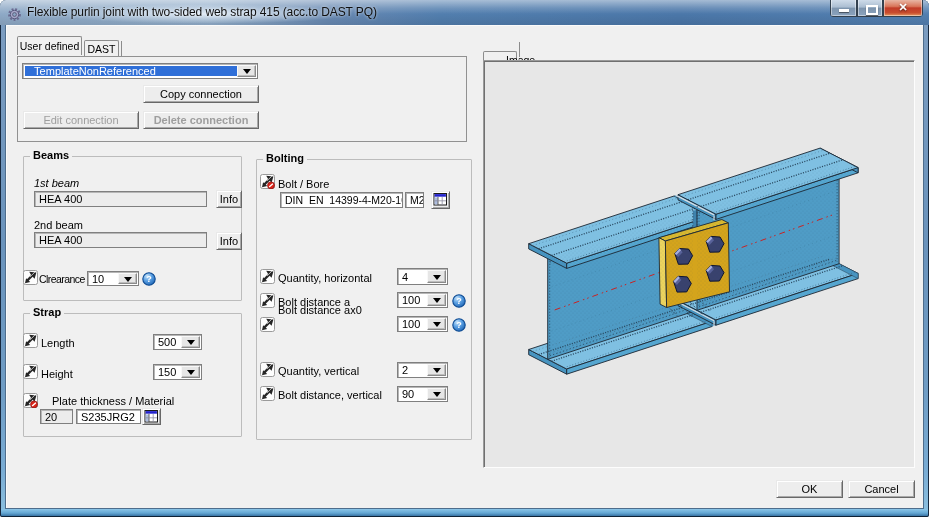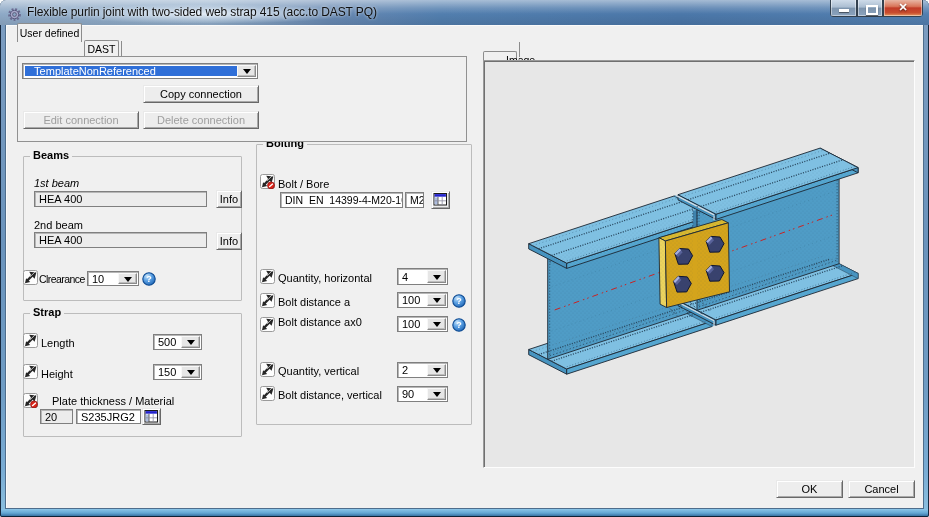--- a/index.html
+++ b/index.html
@@ -71,33 +71,33 @@
    <div class="cap" id="bmax">
         <div class="inner"></div>
         <div class="glyph"></div>
       </div>
    <div class="cap" id="bclose">
         <div class="inner"></div>
         <div class="glyph">✕</div>
       </div>
  </div>
 
- <div class="tab" style="left:17px;top:23px;width:65px;height:19px;line-height:18px;z-index:3;">User defined</div>
+ <div class="tab" style="left:17px;top:36px;width:65px;height:19px;line-height:18px;z-index:3;">User defined</div>
  <div class="tab" style="left:84px;top:40px;width:35px;height:17px;line-height:16px;z-index:1;background:#f0f0f0;">DAST</div>
  <div style="position:absolute;left:121px;top:41px;width:1px;height:15px;background:#8c8c8c;"></div>
  <div class="pane" style="left:17px;top:56px;width:450px;height:86px;z-index:2;"></div>
 
  <div class="combo" style="left:22px;top:63px;width:236px;height:16px;z-index:4;">
    <div style="position:absolute;left:2px;top:2px;bottom:2px;right:20px;background:#2f6fd8;"></div>
    <div class="val" style="color:#fff;left:5px;">_TemplateNonReferenced</div>
    <div class="db"></div>
  </div>
  <div class="btn" style="left:143px;top:85px;width:116px;height:18px;line-height:17px;z-index:4;">Copy connection</div>
  <div class="btn dis" style="left:23px;top:111px;width:116px;height:18px;line-height:17px;z-index:4;">Edit connection</div>
- <div class="btn dis" style="left:143px;top:111px;width:116px;height:18px;line-height:17px;z-index:4;">Delete connection</div>
+ <div class="btn dis" style="left:143px;top:111px;width:116px;height:18px;line-height:17px;z-index:4;font-weight:bold;">Delete connection</div>
 
  <div class="grp" style="left:23px;top:156px;width:219px;height:145px;">
       <b>Beams</b>
     </div>
  <div class="lbl" style="left:34px;top:177px;font-style:italic;">1st beam</div>
  <div class="field gray" style="left:34px;top:191px;width:173px;height:16px;">
       <span>HEA 400</span>
     </div>
  <div class="btn" style="left:216px;top:190px;width:26px;height:18px;line-height:17px;">Info</div>
  <div class="lbl" style="left:34px;top:219px;">2nd beam</div>
@@ -180,21 +180,21 @@
       <svg width="15" height="13" viewBox="0 0 15 13" style="position:absolute;left:1px;top:1px">
    <rect x="1" y="0.5" width="12.5" height="11.5" fill="#fff" stroke="#1a1a1a" stroke-width="1"></rect>
    <rect x="1.6" y="1.1" width="11.3" height="2.6" fill="#2121cc"></rect>
    <rect x="1.6" y="4.4" width="3.2" height="7" fill="#aebedf"></rect>
    <line x1="5" y1="4" x2="5" y2="12" stroke="#3a3a3a" stroke-width="0.8"></line>
    <line x1="9.2" y1="4" x2="9.2" y2="12" stroke="#8a8aa0" stroke-width="0.8"></line>
    <line x1="1.5" y1="7.8" x2="13" y2="7.8" stroke="#8a8aa0" stroke-width="0.8"></line>
   </svg>
     </div>
 
- <div class="grp" style="left:256px;top:144px;width:216px;height:281px;">
+ <div class="grp" style="left:256px;top:159px;width:216px;height:281px;">
       <b>Bolting</b>
     </div>
  <div class="ico" id="i-bolt" style="left:260px;top:174px;"><svg width="15" height="15" viewBox="0 0 15 15">
   <rect x="0.5" y="0.5" width="14" height="14" rx="2" fill="#fdfdfd" stroke="#9a9a9a"></rect>
   <polygon points="6.2,1.8 13.4,2.6 11.6,8.8 8.4,5.6" fill="#262626"></polygon>
   <path d="M10.4,4.4 L4.2,10.6" stroke="#262626" stroke-width="2.2"></path>
   <polygon points="2,13.2 3.1,8.2 7.2,11.9" fill="#262626"></polygon>
   <path d="M11.8,2.2 L7,6.8" stroke="#fdfdfd" stroke-width="0.7"></path>
   <circle cx="11" cy="11.4" r="3.4" fill="#da2418"></circle>
         <path d="M9.1,13 L12.9,9.8" stroke="#fff" stroke-width="1.4"></path>
@@ -258,21 +258,21 @@
   </svg></div>
 
  <div class="ico" id="i-bax" style="left:260px;top:317px;"><svg width="15" height="15" viewBox="0 0 15 15">
   <rect x="0.5" y="0.5" width="14" height="14" rx="2" fill="#fdfdfd" stroke="#9a9a9a"></rect>
   <polygon points="6.2,1.8 13.4,2.6 11.6,8.8 8.4,5.6" fill="#262626"></polygon>
   <path d="M10.4,4.4 L4.2,10.6" stroke="#262626" stroke-width="2.2"></path>
   <polygon points="2,13.2 3.1,8.2 7.2,11.9" fill="#262626"></polygon>
   <path d="M11.8,2.2 L7,6.8" stroke="#fdfdfd" stroke-width="0.7"></path>
 
   </svg></div>
- <div class="lbl" style="left:278px;top:316px;">Bolt distance ax0</div>
+ <div class="lbl" style="left:278px;top:304px;">Bolt distance ax0</div>
  <div class="combo" style="left:397px;top:316px;width:51px;height:16px;">
       <div class="val">100</div>
       <div class="db"></div>
     </div>
  <div class="ico help" id="h-bax" style="left:452px;top:318px;"><svg width="14" height="14" viewBox="0 0 14 14">
    <defs>
           <radialGradient id="hg" cx="35%" cy="28%" r="80%">
             <stop offset="0" stop-color="#c8e4fa"></stop>
             <stop offset="45%" stop-color="#5da2e4"></stop>
             <stop offset="100%" stop-color="#1e64b4"></stop>

